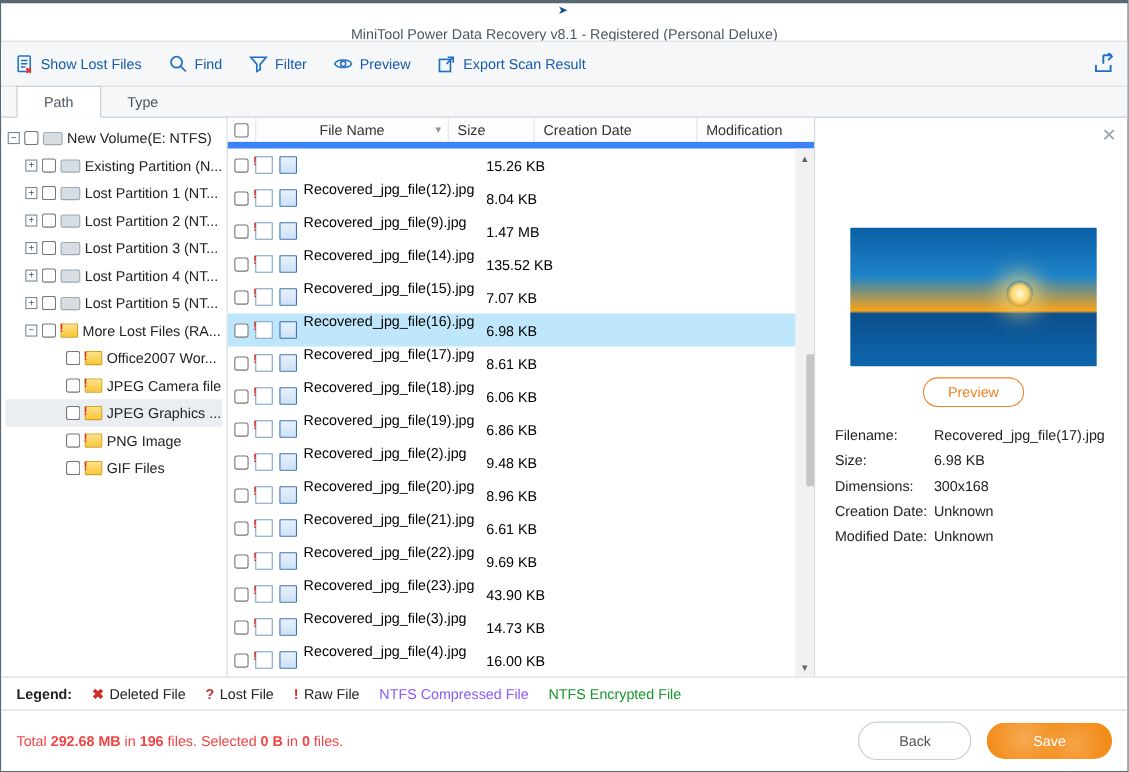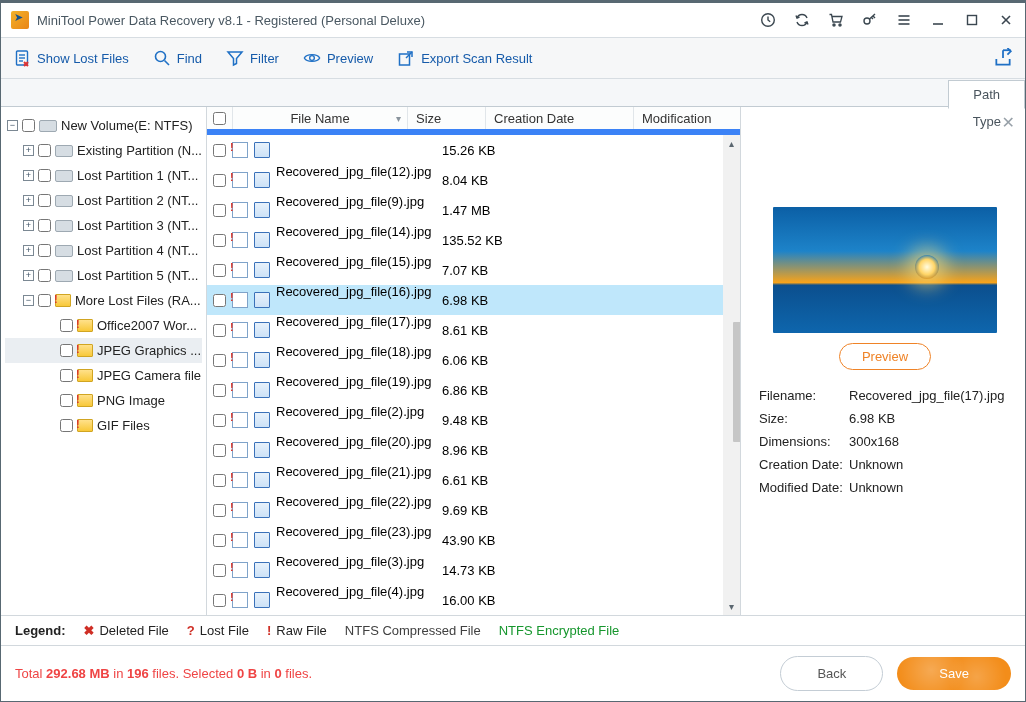--- a/index.html
+++ b/index.html
@@ -1,35 +1,35 @@
 <!DOCTYPE html>
 <html><head>
 <meta charset="utf-8">
 <style>
 * { box-sizing: border-box; margin: 0; padding: 0; font-family: "Segoe UI", Tahoma, sans-serif; font-size: 13px; }
 body { background: #fff; width: 1026px; height: 702px; overflow: hidden; border: 1px solid #586872; border-top: 3px solid #586872; display: flex; flex-direction: column; }
 
 
-.titlebar { height: 34px; display: flex; align-items: center; padding: 0 10px; gap: 8px; }
+.titlebar { height: 34px; display: flex; align-items: center; padding: 0 10px; gap: 20px; flex-direction: column; }
 .titlebar .app-icon { width: 18px; height: 18px; background: linear-gradient(135deg,#f3b22a,#e98517); border-radius: 2px; position: relative; }
 .titlebar .app-icon::after { content:"➤"; position:absolute; left:3px; top:0; font-size:11px; color:#15528c; }
 .titlebar .title { color:#4a5862; flex:1; }
 .titlebar .icons { display:flex; gap:16px; color:#3b4750; }
 .titlebar .icons span { cursor:pointer; width:18px; text-align:center; font-size:16px; line-height:18px; display:flex; align-items:center; justify-content:center; }
 
 
 .toolbar { height: 42px; background:#f6f7f8; border-top:1px solid #d7dde2; border-bottom:1px solid #d7dde2; display:flex; align-items:center; padding:0 12px; gap:24px; }
 .tool-btn { display:flex; align-items:center; gap:6px; color:#165baa; cursor:pointer; }
 .tool-btn .ic { width:18px; height:18px; display:flex; align-items:center; justify-content:center; color:#1f70c5; }
 .tool-btn .ic.doc { color:#1f70c5; }
 .toolbar .spacer { flex:1; }
 .toolbar .export-ic { color:#1f70c5; font-size:18px; cursor:pointer; }
 
 
-.tabs-row { height:28px; background:#f5f7f9; border-bottom:1px solid #c2cbd2; display:flex; align-items:flex-end; padding-left:14px;flex-direction:column; }
+.tabs-row { height:28px; background:#f5f7f9; border-bottom:1px solid #c2cbd2; display:flex; align-items:flex-end; padding-left:14px; }
 .tab { padding:6px 24px; color:#49545d; cursor:pointer; }
 .tab.active { background:#fff; border:1px solid #c2cbd2; border-bottom:1px solid #fff; position:relative; top:1px; }
 
 
 .main { flex:1; display:flex; min-height:0; }
 .tree { width:206px; border-right:1px solid #d2d8dd; padding:6px 4px; overflow:hidden; }
 .tree-row { display:flex; align-items:center; gap:4px; height:25px; padding-left:2px; white-space:nowrap; overflow:hidden; text-overflow:ellipsis; color:#222; cursor:pointer; }
 .tree-row.sel { background:#eaeef2; }
 .tree-row .pm { width:11px; height:11px; border:1px solid #7b8893; display:flex; align-items:center; justify-content:center; font-size:9px; color:#3d5165; line-height:1; }
 .tree-row .pm.blank { border:none; }
@@ -72,21 +72,21 @@
 .pv-btn { display:block; margin:6px auto 18px; padding:5px 22px; border:1px solid #ef8327; color:#ef8327; border-radius:16px; background:#fff; cursor:pointer; }
 .pv-meta { display:grid; grid-template-columns:90px 1fr; row-gap:8px; color:#222; }
 
 
 .legend { height:30px; border-top:1px solid #d2d8dd; display:flex; align-items:center; gap:18px; padding:0 14px; color:#222; }
 .legend b { font-weight:bold; }
 .lg { display:flex; align-items:center; gap:5px; }
 .lg .x { color:#cf2e25; font-weight:bold; }
 .lg .q { color:#cf2e25; font-weight:bold; }
 .lg .e { color:#cf2e25; font-weight:bold; }
-.lg.blue { color:#404040; }
+.lg.blue { color:#8b5cf6; }
 .lg.green { color:#16962d; }
 
 .status { height:56px; border-top:1px solid #d2d8dd; display:flex; align-items:center; padding:0 14px; }
 .status .txt { flex:1; color:#ef4444; }
 .status .txt b { font-weight:bold; }
 .btn-back { padding:9px 36px; border:1px solid #c4cdd5; background:#fff; color:#555; border-radius:20px; cursor:pointer; margin-right:14px; }
 .btn-save { padding:9px 42px; border:none; background:#f38d1a; color:#fff; border-radius:20px; cursor:pointer; background-image: radial-gradient(circle at 30% 40%, rgba(255,255,255,.25) 0%, rgba(255,255,255,0) 40%), radial-gradient(circle at 70% 60%, rgba(255,255,255,.2) 0%, rgba(255,255,255,0) 35%); }
 
 svg { display:block; }
 </style>
@@ -269,31 +269,31 @@
       <span class="fold-ic warn"></span>
       <span>More Lost Files (RA...</span>
     </div>
     <div id="tree-sub">
         <div class="tree-row indent2">
           <span class="pm blank"></span>
           <input type="checkbox" style="">
           <span class="fold-ic warn"></span>
           <span>Office2007 Wor...</span>
         </div>
+        <div class="tree-row indent2">
+          <span class="pm blank"></span>
+          <input type="checkbox" style="">
+          <span class="fold-ic warn"></span>
+          <span>JPEG Camera file</span>
+        </div>
         <div class="tree-row indent2 sel">
           <span class="pm blank"></span>
           <input type="checkbox" style="">
           <span class="fold-ic warn"></span>
           <span>JPEG Graphics ...</span>
-        </div>
-        <div class="tree-row indent2">
-          <span class="pm blank"></span>
-          <input type="checkbox" style="">
-          <span class="fold-ic warn"></span>
-          <span>JPEG Camera file</span>
         </div>
         <div class="tree-row indent2">
           <span class="pm blank"></span>
           <input type="checkbox" style="">
           <span class="fold-ic warn"></span>
           <span>PNG Image</span>
         </div>
         <div class="tree-row indent2">
           <span class="pm blank"></span>
           <input type="checkbox" style="">

